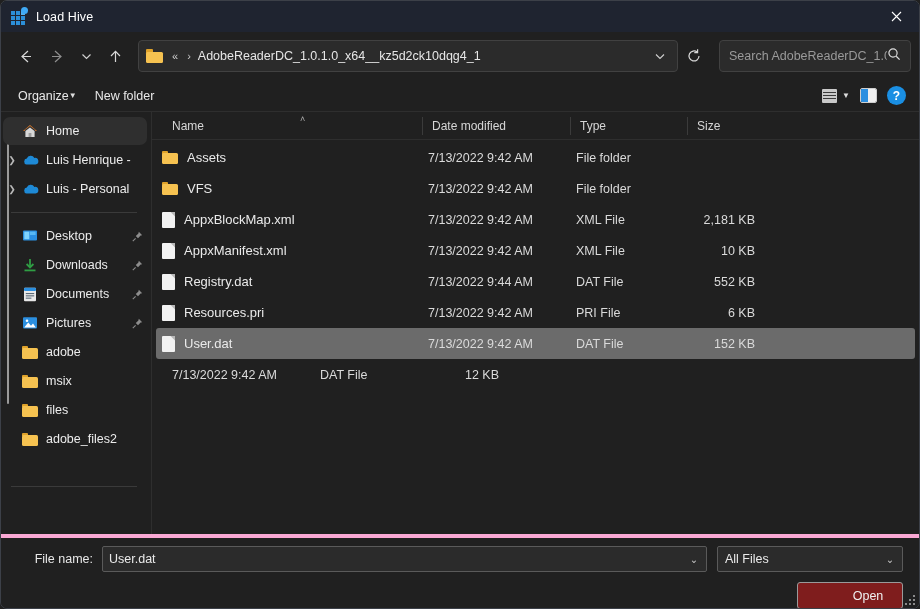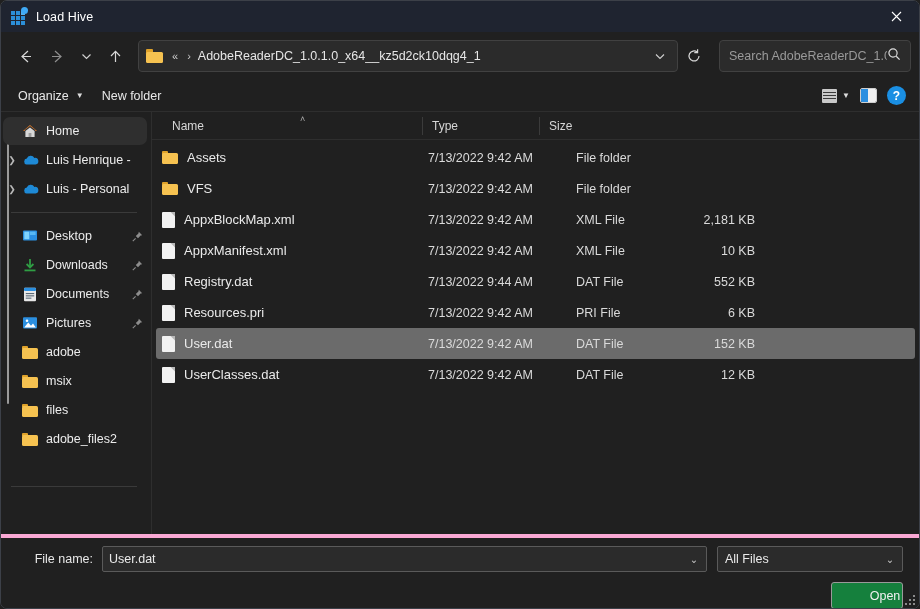--- a/index.html
+++ b/index.html
@@ -139,21 +139,21 @@
 
   
   .cmdbar {
     height: 32px; min-height: 32px;
     background: #202020;
     display: flex; align-items: center;
     padding: 0 8px;
     border-bottom: 1px solid #2e2e2e;
   }
   .cmd-item {
-    display: flex; align-items: center; gap: 7px;
+    display: flex; align-items: center; 
     color: #e8e8e8; font-size: 12.5px;
     padding: 4px 9px; border-radius: 4px; height: 26px; justify-content: flex-end;
   }
   .cmd-caret { font-size: 8px; color: #dcdcdc; }
   .cmd-spacer { flex: 1 1 auto; }
   .view-btn {
     display: flex; align-items: center; gap: 5px;
     padding: 3px 5px; border-radius: 4px; height: 26px;
   }
   .lines-ico {
@@ -320,22 +320,22 @@
     background: #2b2b2b; border: 1px solid #5a5a5a; border-radius: 2px;
     display: flex; align-items: center; padding: 0 2px 0 7px;
   }
   .filter-select .val { flex: 1 1 auto; color: #eaeaea; font-size: 12.5px; }
   .filter-select .cv { color: #c7c7c7; width: 20px; text-align: center; font-size: 10px;}
   .btn-row {
     display: flex; justify-content: flex-end; gap: 13px;
     padding-top: 10px; padding-right: 0px;
   }
   .btn {
-    width: 72px; height: 27px; border-radius: 3px;
-    background: #15803d; border: 1px solid #5a5a5a;
+    width: 106px; height: 27px; border-radius: 3px;
+    background: #7f1d1d; border: 1px solid #5a5a5a;
     color: #f0f0f0; font-size: 12.5px;
     display: flex; align-items: center; justify-content: center; padding-left: 36px;
   }
   .btn.primary { border-color: #9a9a9a; }
   .grip {
     position: absolute; right: 4px; bottom: 3px;
     width: 12px; height: 12px;
   }
   .grip i {
     position: absolute; width: 2px; height: 2px; background: #8b8b8b;
@@ -621,20 +621,23 @@
       <div class="nav-sep" style="margin-top:33px"></div>
     </div>
 
     <div class="sidebar-divider"></div>
 
     <div class="filelist">
       <div class="col-head">
         <div class="col" style="width:260px">
           <span>Name</span>
           <span class="sort-arrow">˄</span>
+        </div>
+        <div class="col" style="width:148px">
+          <span>Date modified</span>
         </div>
         <div class="col" style="width:117px">
           <span>Type</span>
         </div>
         <div class="col" style="width:82px">
           <span>Size</span>
         </div>
       </div>
 
       <div class="rows">
@@ -724,27 +727,20 @@
                 <span class="fold"></span>
               </span>
             <span>User.dat</span>
           </div>
           <div class="cell date" style="width:148px">7/13/2022 9:42 AM</div>
           <div class="cell type" style="width:117px">DAT File</div>
           <div class="cell size" style="width:82px">152 KB</div>
         </div>
 
         <div class="row">
-          <div class="cell-name" style="width:256px">
-            <span class="doc-ico">
-                <span class="pg"></span>
-                <span class="fold"></span>
-              </span>
-            <span>UserClasses.dat</span>
-          </div>
           <div class="cell date" style="width:148px">7/13/2022 9:42 AM</div>
           <div class="cell type" style="width:117px">DAT File</div>
           <div class="cell size" style="width:82px">12 KB</div>
         </div>
 
       </div>
     </div>
   </div>
 
   <div class="footer">

